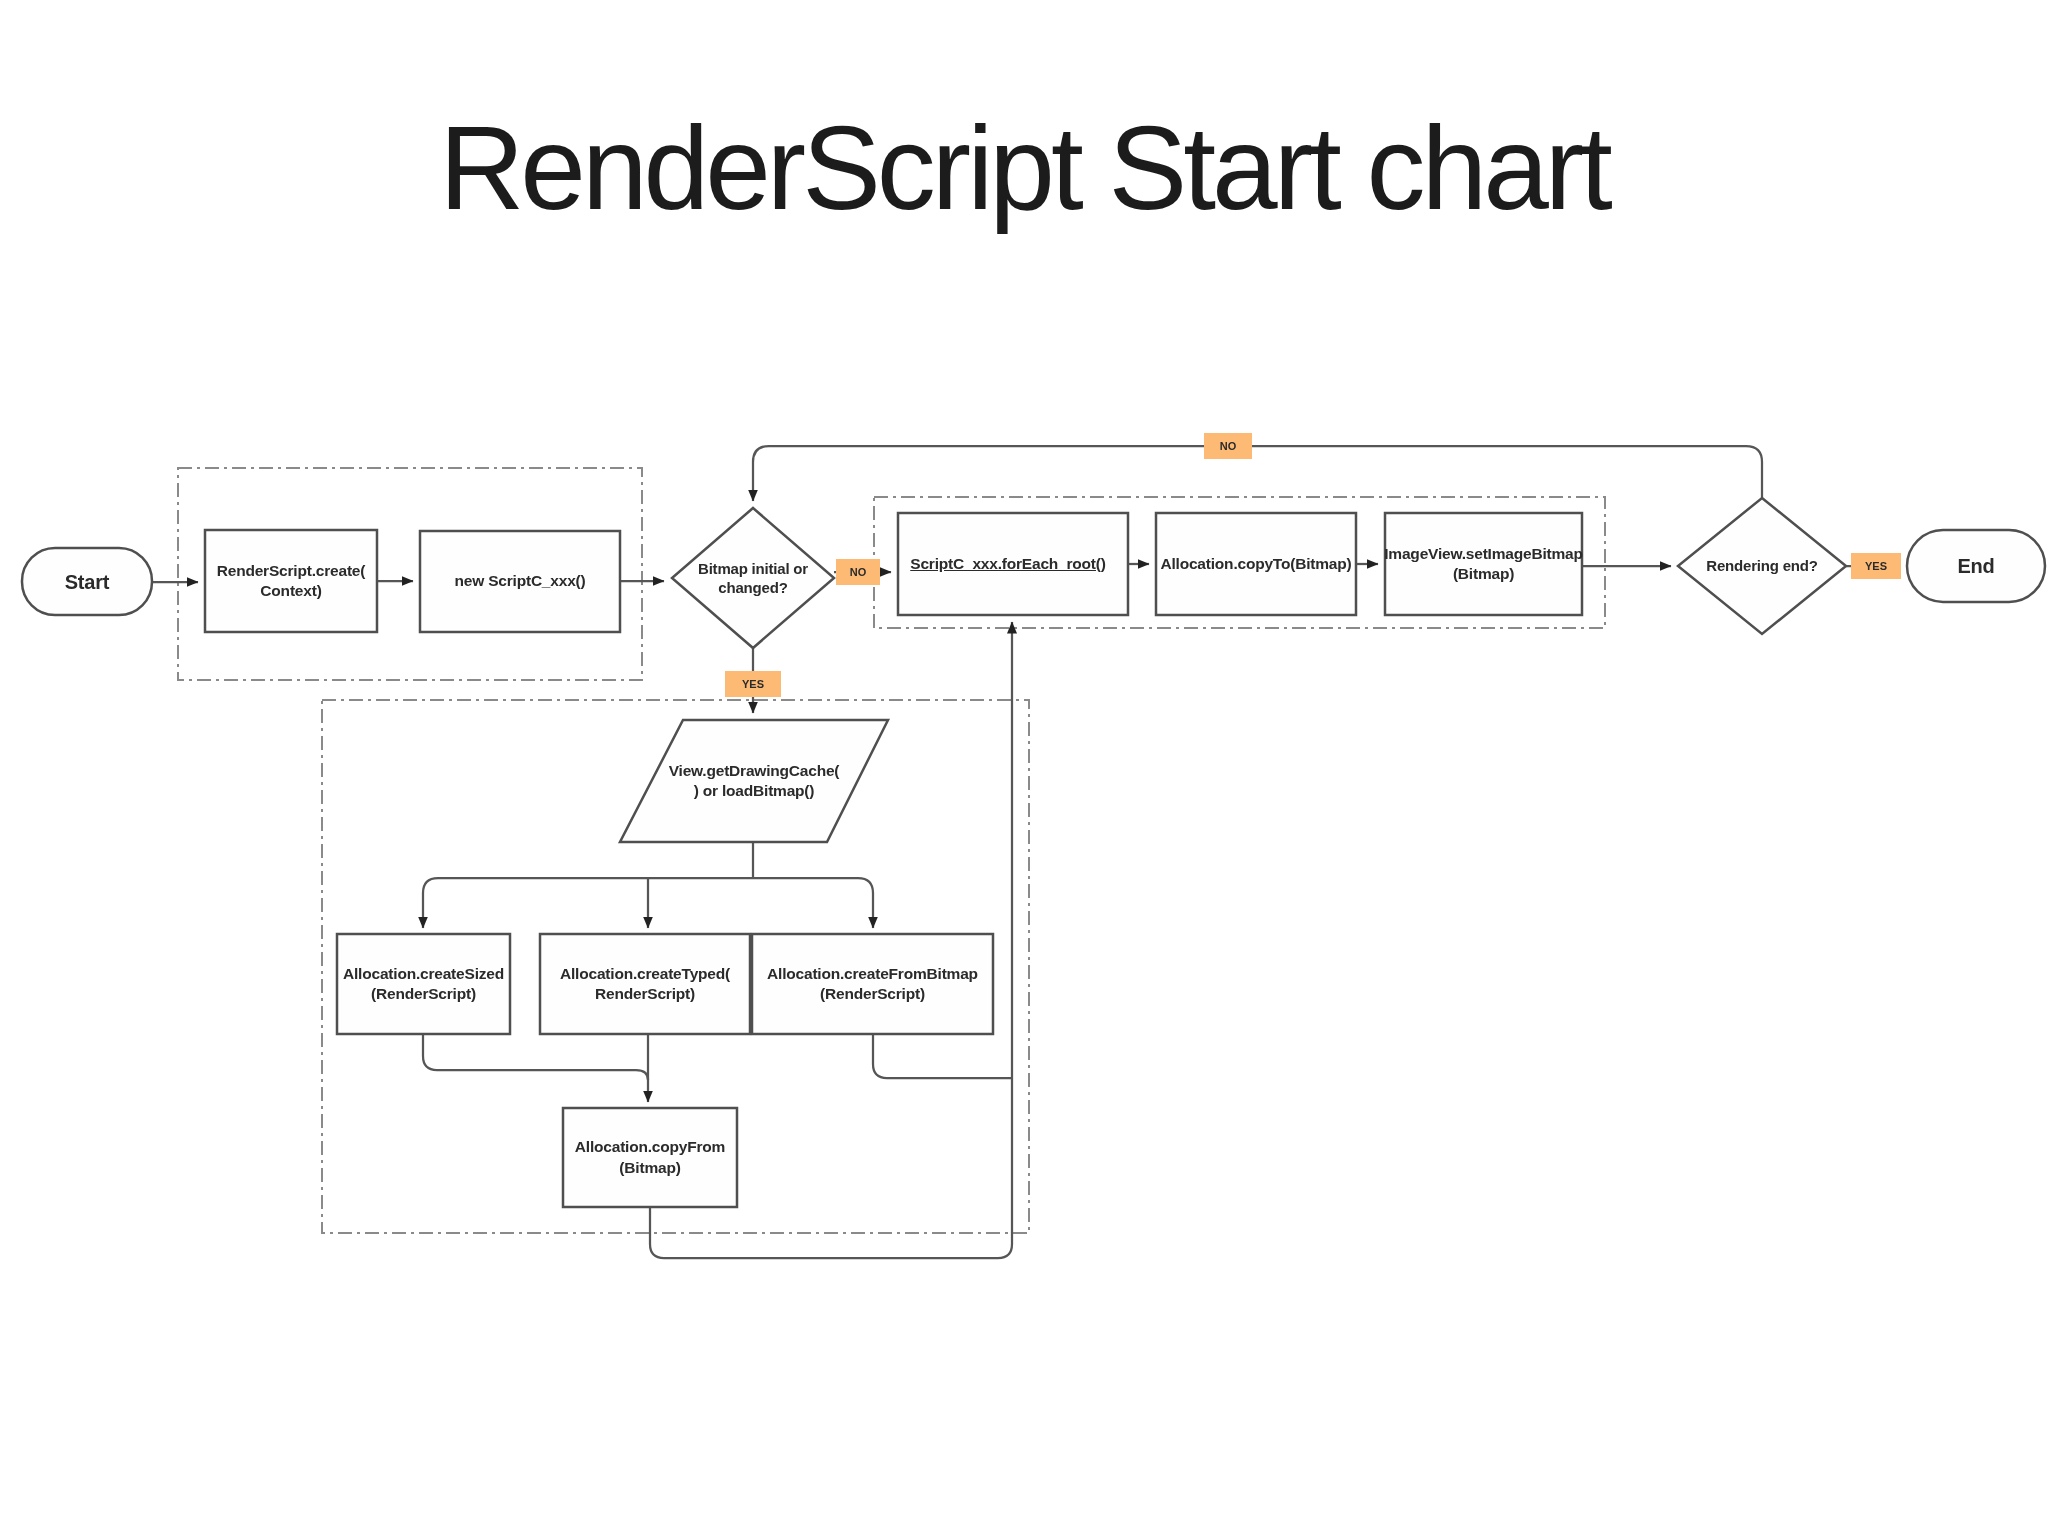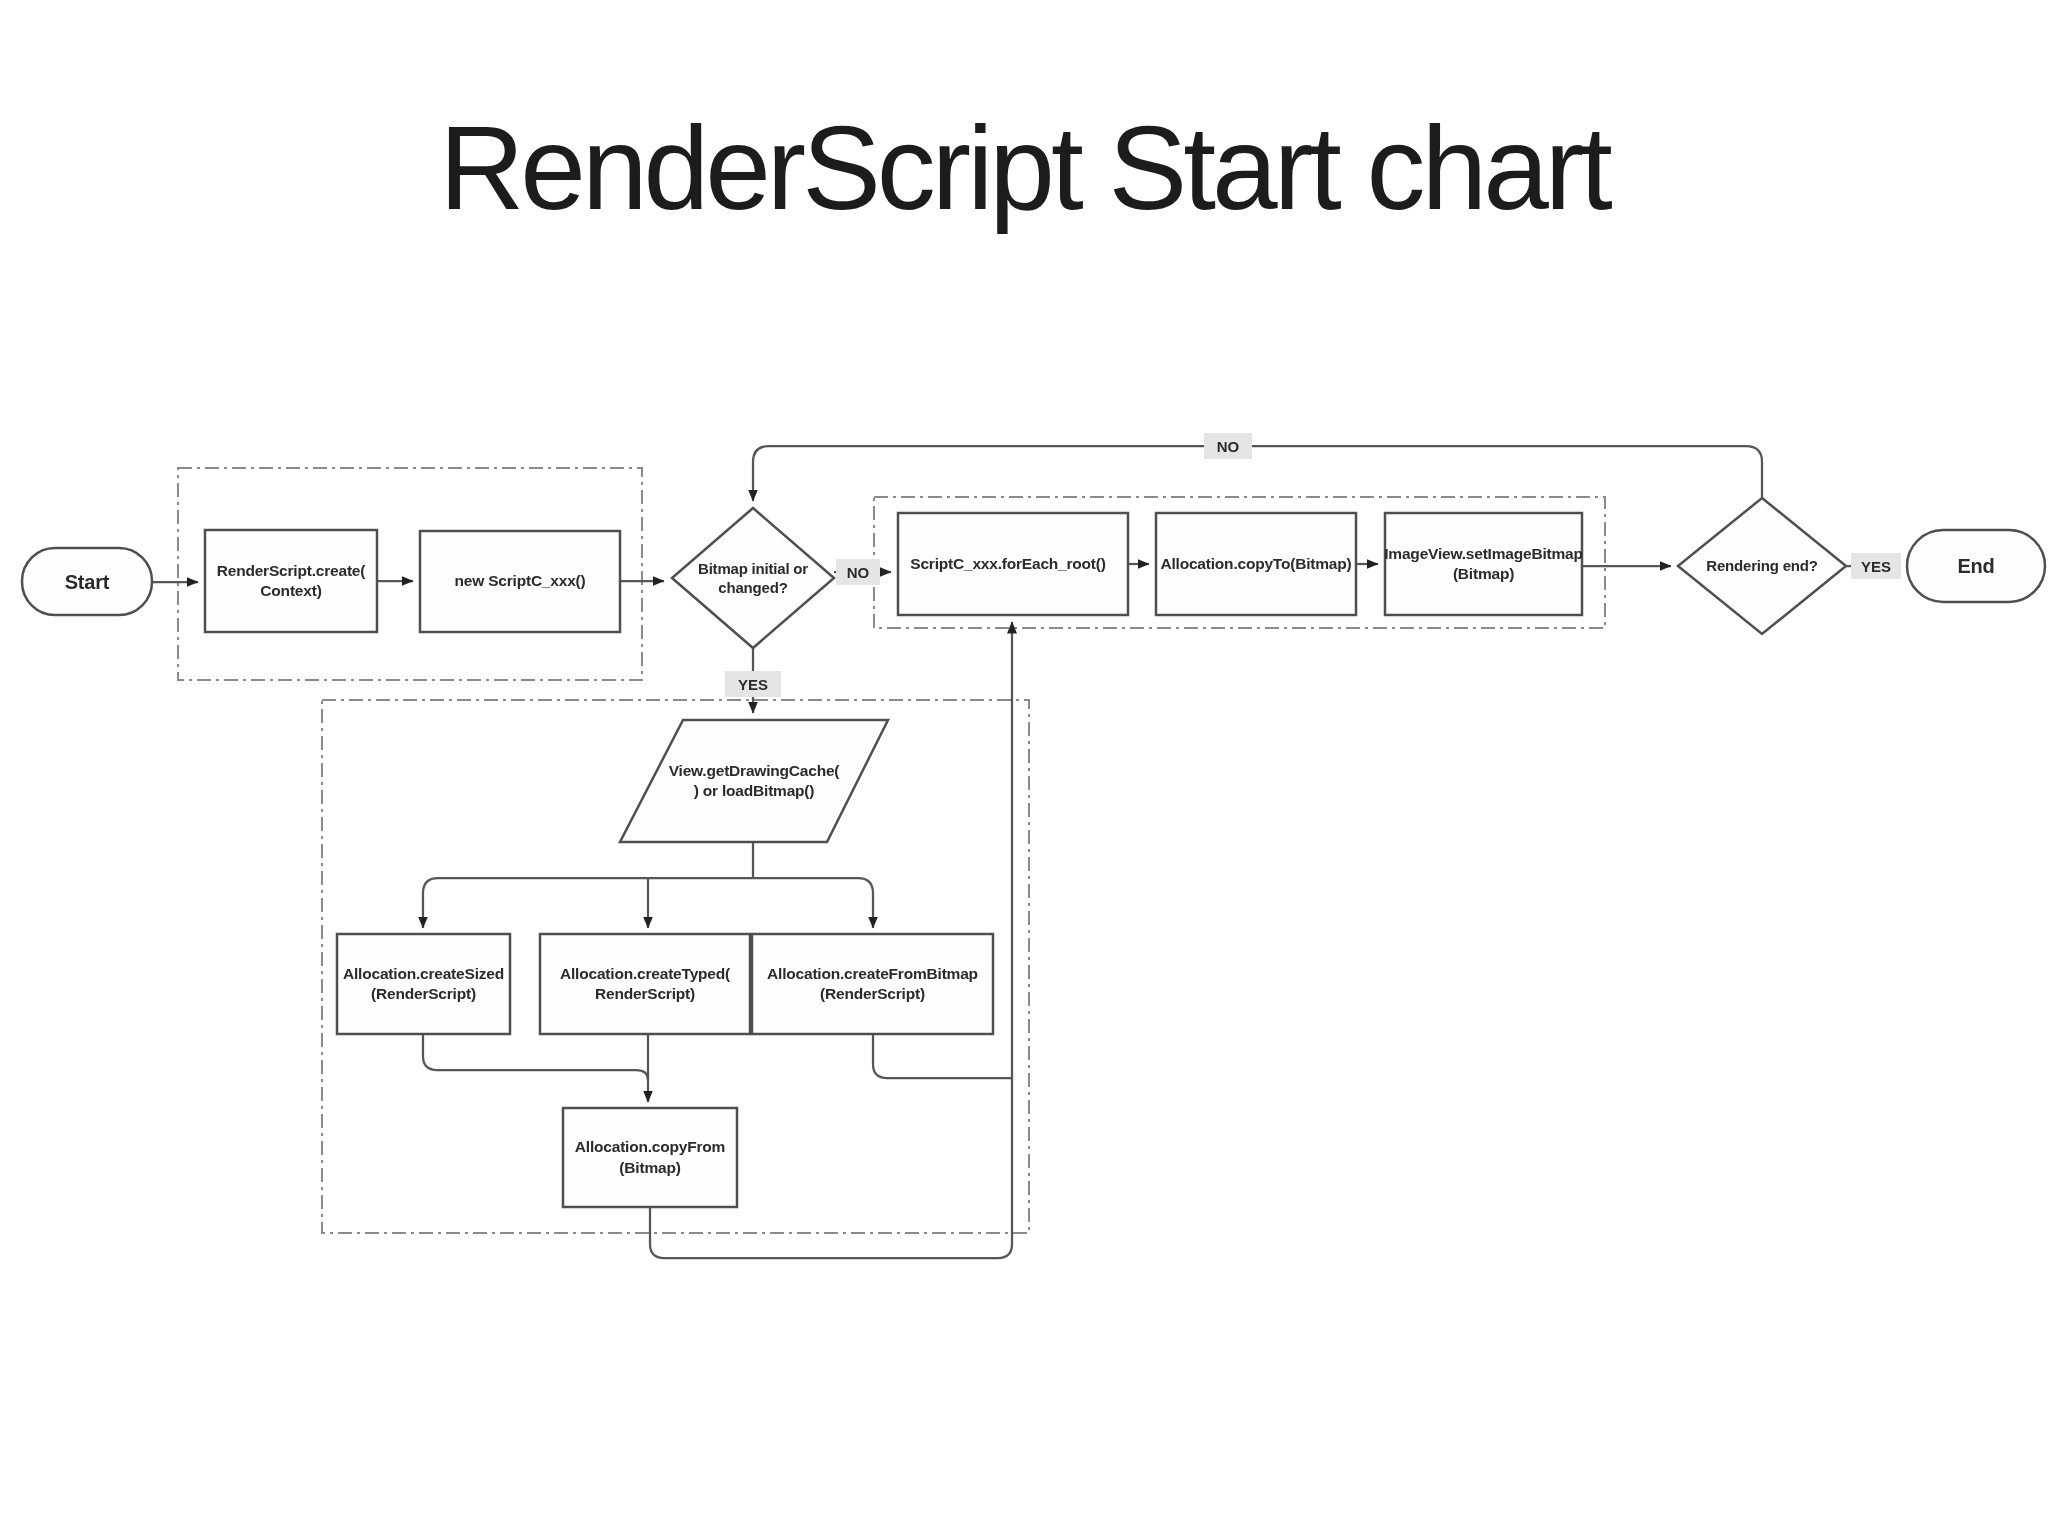--- a/index.html
+++ b/index.html
@@ -16,21 +16,21 @@
   .shape{fill:#fefefe;stroke:#4f4f4f;stroke-width:2.5px;}
   .container{fill:none;stroke:#8a8a8a;stroke-width:2px;stroke-dasharray:14 5 3 5;}
   .edge{fill:none;stroke:#565656;stroke-width:2.25px;}
   .node-label{
     position:absolute;display:flex;align-items:center;justify-content:center;
     text-align:center;font-weight:bold;font-size:15.5px;letter-spacing:-0.2px;
     line-height:1.3;color:#2b2b2b;white-space:pre;pointer-events:none;
   }
   .edge-label{
     position:absolute;display:flex;align-items:center;justify-content:center;
-    font-weight:bold;font-size:15px;color:#2b2b2b;background:#e5e5e5;
+    font-weight:bold;font-size:11px;color:#2b2b2b;background:#fdba74;
     line-height:1;pointer-events:none;
   }
   .terminator-label{font-size:20px;}
   .decision-label{font-size:15px;}
 </style>
 </head>
 <body>
 
 <div class="stage">
 
@@ -81,21 +81,21 @@
     <rect class="shape" x="752" y="934" width="241" height="100"></rect>
     <rect class="shape" x="563" y="1108" width="174" height="99"></rect>
   </svg>
 
   <div class="node-label terminator-label" style="left:22px;top:548px;width:130px;height:67px;">Start</div>
   <div class="node-label" style="left:205px;top:530px;width:172px;height:102px;">RenderScript.create(
 Context)</div>
   <div class="node-label" style="left:420px;top:531px;width:200px;height:101px;">new ScriptC_xxx()</div>
   <div class="node-label decision-label" style="left:672px;top:508px;width:162px;height:140px;">Bitmap initial or
 changed?</div>
-  <div class="node-label" style="left:898px;top:513px;width:220px;height:102px;">ScriptC_xxx.forEach_root()</div>
+  <div class="node-label" style="left:898px;top:513px;width:220px;height:102px;text-decoration:underline;">ScriptC_xxx.forEach_root()</div>
   <div class="node-label" style="left:1156px;top:513px;width:200px;height:102px;">Allocation.copyTo(Bitmap)</div>
   <div class="node-label" style="left:1385px;top:513px;width:197px;height:102px;">ImageView.setImageBitmap
 (Bitmap)</div>
   <div class="node-label decision-label" style="left:1678px;top:498px;width:168px;height:136px;">Rendering end?</div>
   <div class="node-label terminator-label" style="left:1907px;top:530px;width:138px;height:72px;">End</div>
   <div class="node-label" style="left:640px;top:720px;width:228px;height:122px;">View.getDrawingCache(
 ) or loadBitmap()</div>
   <div class="node-label" style="left:337px;top:934px;width:173px;height:100px;">Allocation.createSized
 (RenderScript)</div>
   <div class="node-label" style="left:540px;top:934px;width:210px;height:100px;">Allocation.createTyped(

